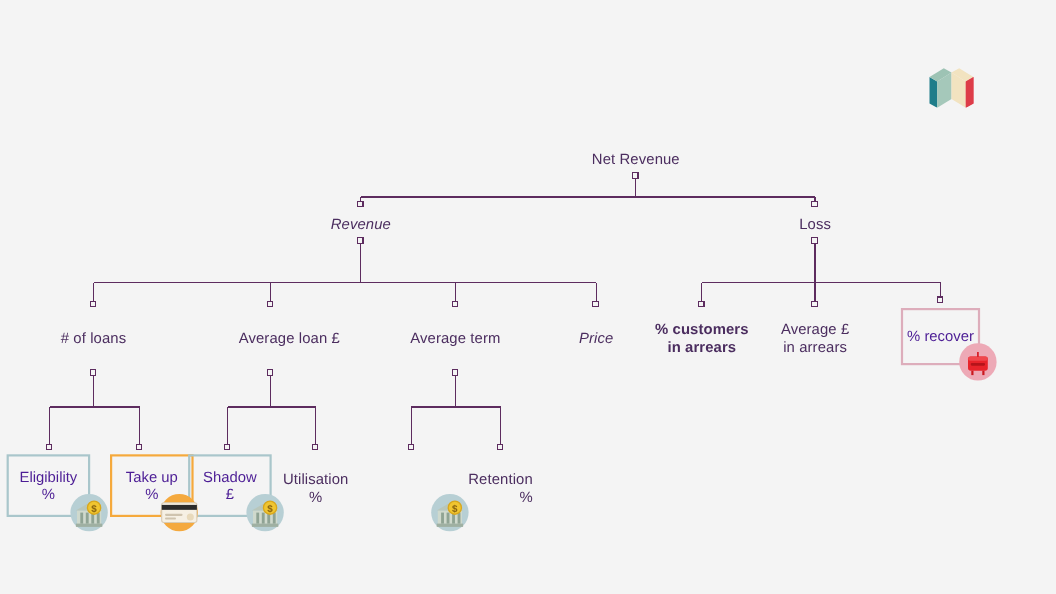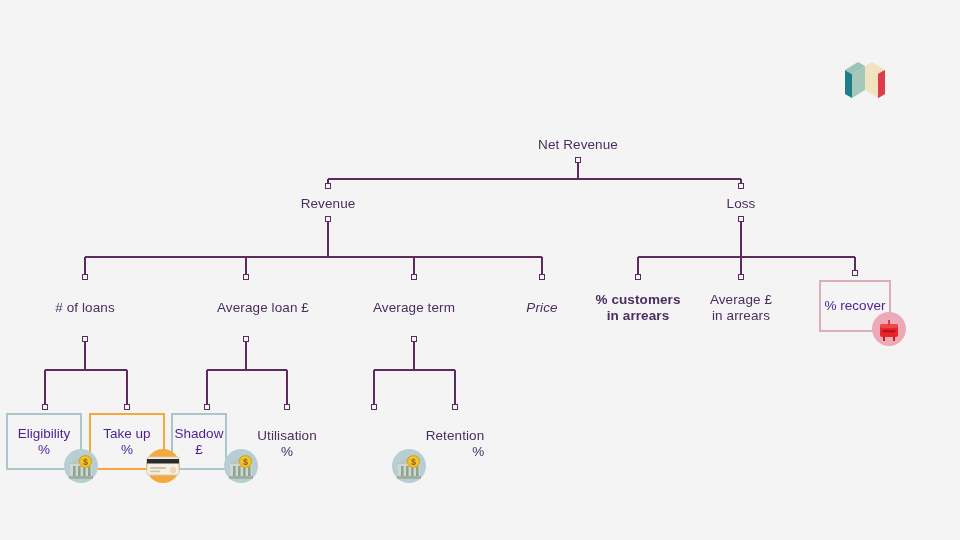--- a/index.html
+++ b/index.html
@@ -150,21 +150,21 @@
       <rect x="124" y="392" width="5" height="5"></rect>
       <rect x="204" y="392" width="5" height="5"></rect>
       <rect x="284" y="392" width="5" height="5"></rect>
       <rect x="371" y="392" width="5" height="5"></rect>
       <rect x="452" y="392" width="5" height="5"></rect>
     </g>
   </svg>
 
   <div class="node center" style="left:578px; top:125px;">Net Revenue</div>
 
-  <div class="node center" style="left:328px; top:184px;">Revenue</div>
+  <div class="node center" style="left:328px; top:184px;font-style:italic;">Revenue</div>
   <div class="node center" style="left:741px; top:184px;">Loss</div>
 
   <div class="node center" style="left:85px; top:288px;"># of loans</div>
   <div class="node center" style="left:263px; top:288px;">Average loan £</div>
   <div class="node center" style="left:414px; top:288px;">Average term</div>
   <div class="node center" style="left:542px; top:288px;font-style:italic;">Price</div>
   <div class="node center" style="left:638px; top:280px;font-weight:bold;">% customers
 in arrears</div>
   <div class="node center" style="left:741px; top:280px;">Average £
 in arrears</div>
@@ -181,26 +181,26 @@
       <rect x="19" y="23" width="2" height="4" fill="#c9181e"></rect>
       <rect x="14.2" y="6" width="1.6" height="4.5" fill="#d8202a"></rect>
     </svg>
   </div>
 
   <div class="boxnode teal" style="left:6px; top:401px; width:76px; height:57px;">
     <span class="boxlabel">Eligibility
 %</span>
   </div>
 
-  <div class="boxnode amber" style="left:89px; top:401px; width:76px; height:57px;">
+  <div class="boxnode amber" style="left:100px; top:401px; width:76px; height:57px;">
     <span class="boxlabel">Take up
 %</span>
   </div>
 
-  <div class="boxnode teal" style="left:171px; top:401px; width:56px; height:57px;">
+  <div class="boxnode teal" style="left:171px; top:401px; width:76px; height:57px;">
     <span class="boxlabel">Shadow
 £</span>
   </div>
 
 
   <div class="node center" style="left:287px; top:416px;">Utilisation
 %</div>
   <div class="node center" style="left:455px; top:416px;text-align:right;">Retention
 %</div>
 

